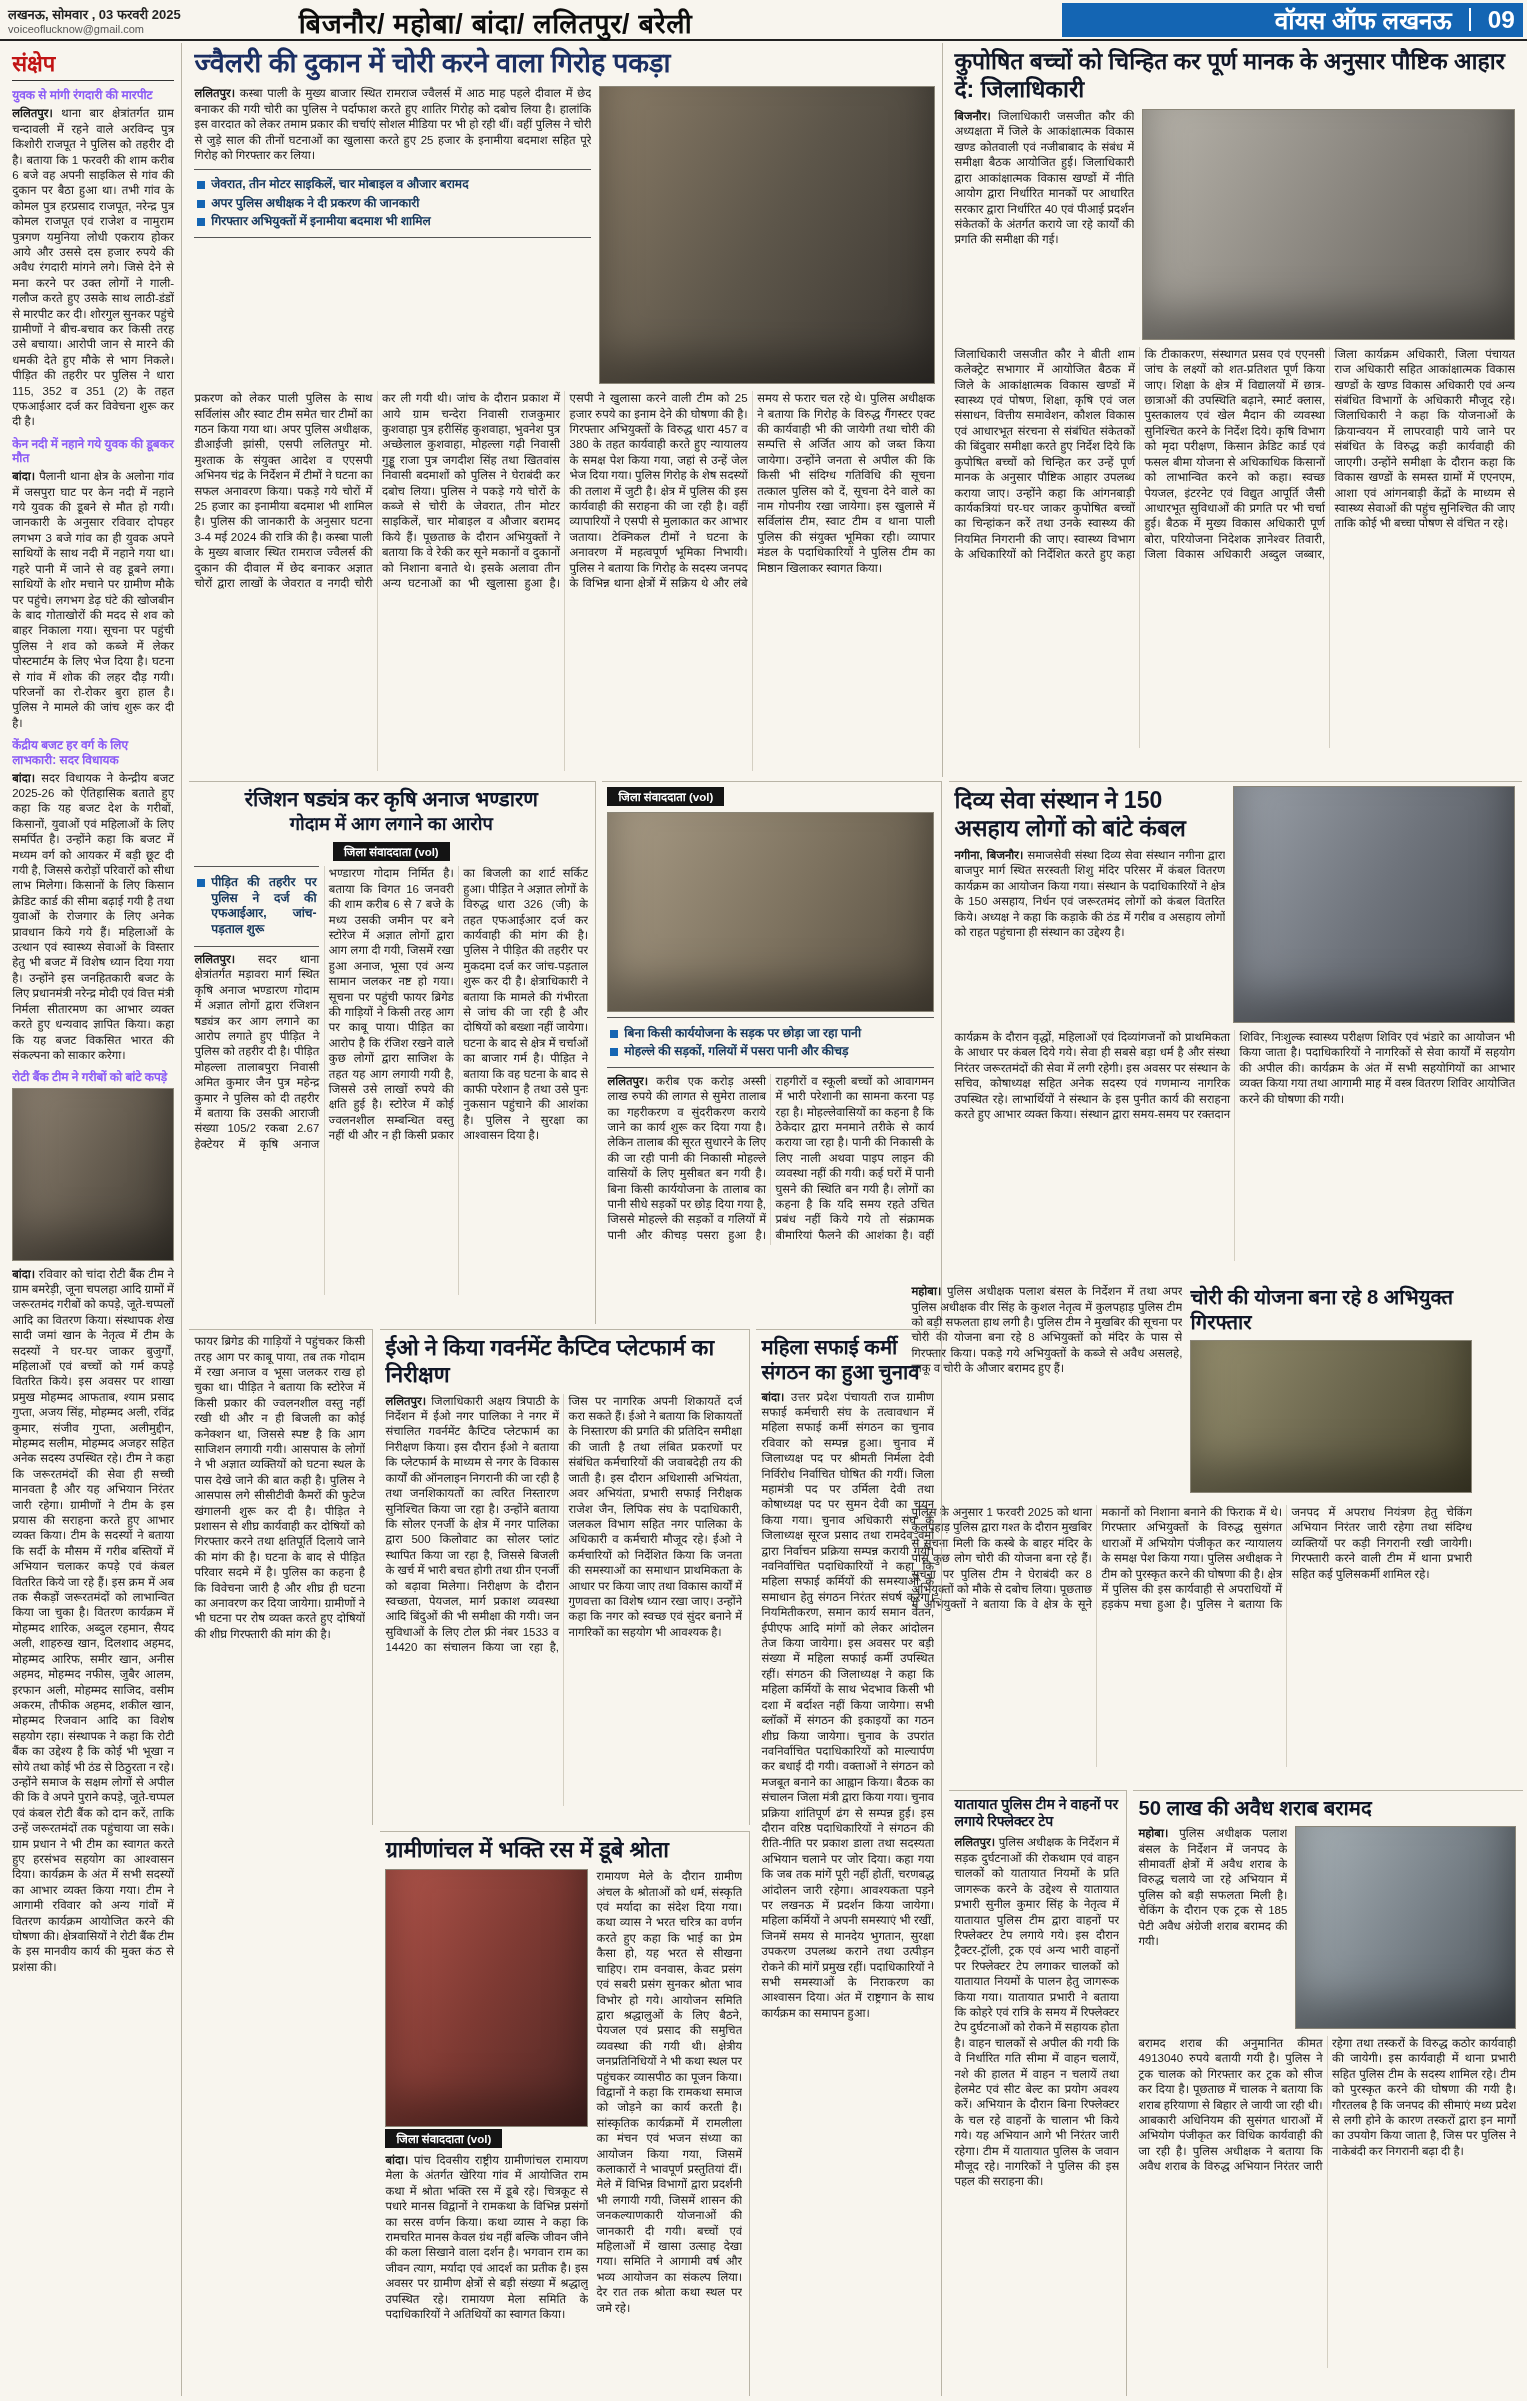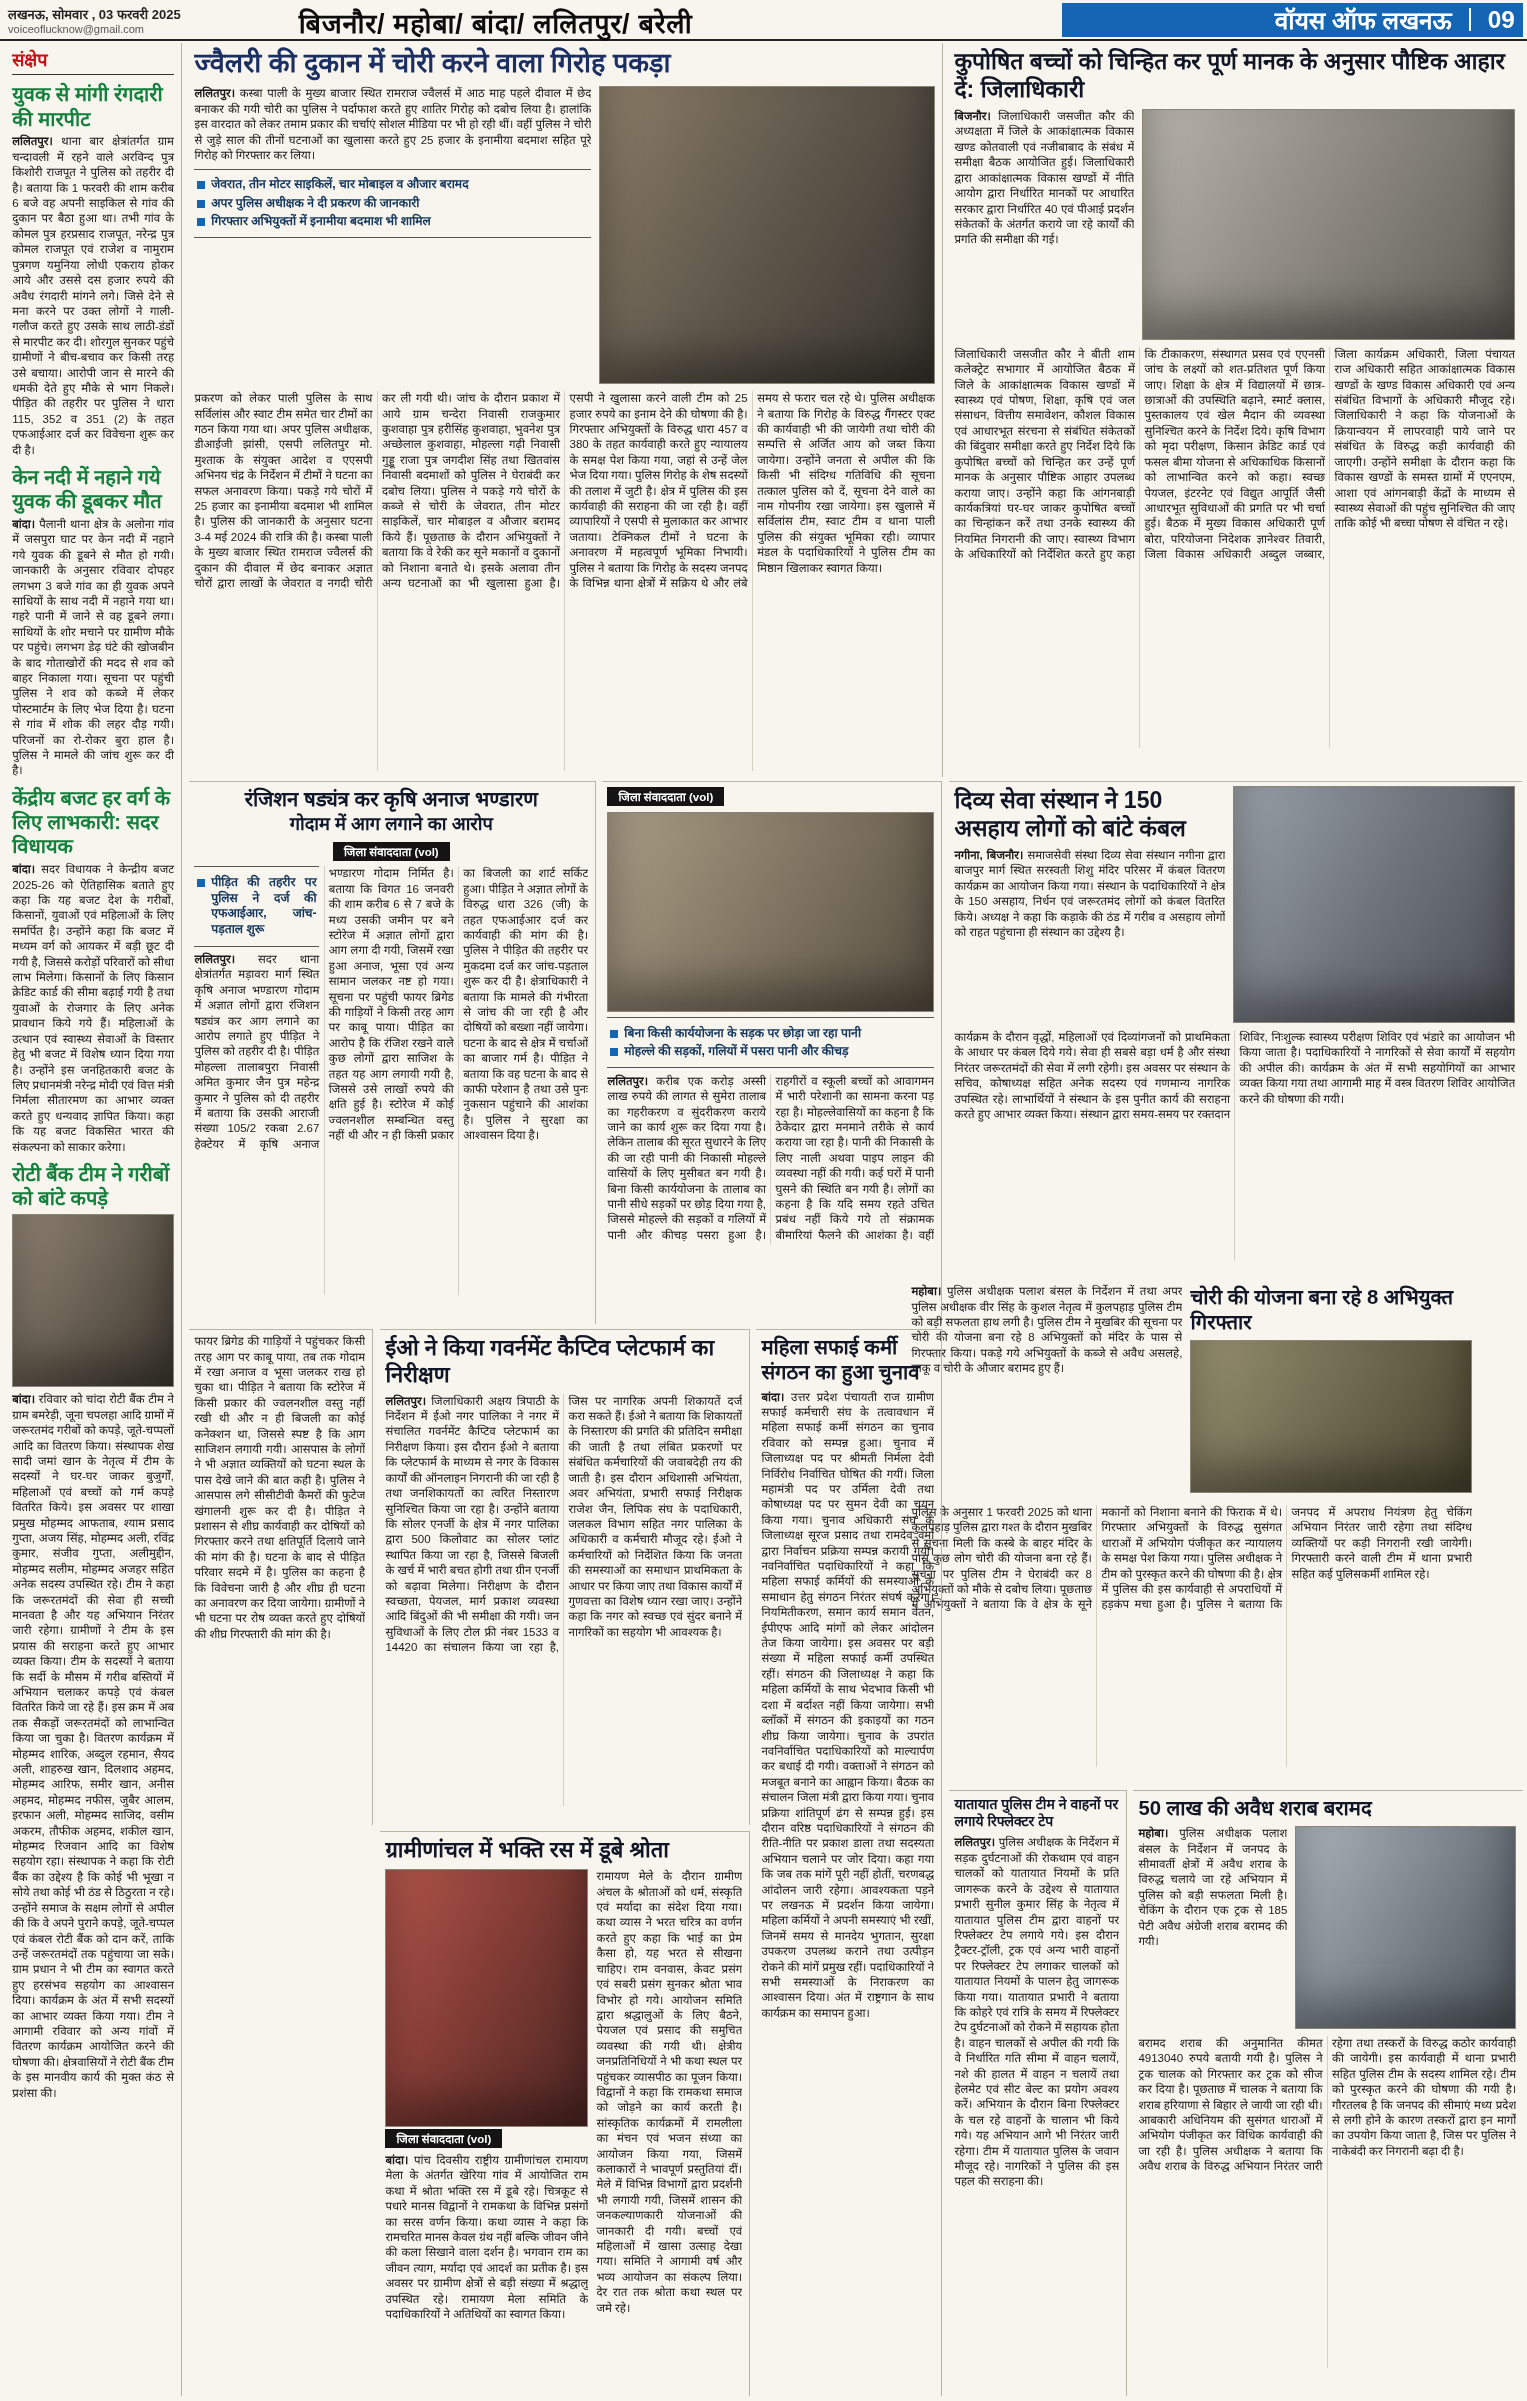--- a/index.html
+++ b/index.html
@@ -26,38 +26,38 @@
   .bt { font-size:11.5px; line-height:1.34; text-align:justify; }
   .dl { font-weight:bold; }
   .cols2 { column-count:2; column-gap:9.5px; column-rule:0.7px solid #d4cfc2; }
   .cols3 { column-count:3; column-gap:9.5px; column-rule:0.7px solid #d4cfc2; }
   .cols4 { column-count:4; column-gap:9.5px; column-rule:0.7px solid #d4cfc2; }
   .clip { overflow:hidden; }
   h1.head-xl { font-size:27px; line-height:1.15; color:#1b2f63; font-weight:bold; margin:1.4px 0 6.8px; }
   h2.head-lg { font-size:23px; line-height:1.2; color:#101626; font-weight:bold; margin:1.4px 0 5.4px; }
   h2.head-md { font-size:20.3px; line-height:1.2; color:#101626; font-weight:bold; margin:1.4px 0 5.4px; }
   h2.navy { color:#0f172a; }
-  h3.head-sm { font-size:20px; line-height:1.22; color:#15803d; font-weight:bold; margin:6.8px 0 3.4px; }
+  h3.head-sm { font-size:12px; line-height:1.22; color:#8b5cf6; font-weight:bold; margin:6.8px 0 3.4px; }
   .center { text-align:center; }
   .byline-bar { display:inline-block; background:#141414; color:#fff; font-size:11.5px; font-weight:bold; padding:2px 11px; margin:1.4px 0 5.4px; }
   .bullets { list-style:none; border-top:1.4px solid #555; border-bottom:1.4px solid #555; padding:4.7px 2.7px; margin:5.4px 0; }
   .bullets li { display:flex; gap:6.1px; font-weight:bold; color:#14365c; font-size:12.2px; line-height:1.3; margin:2.7px 0; }
   .bullets .sq { width:8.1px; height:8.1px; background:#1465b3; margin-top:4.1px; flex:none; }
   
   .photo { width:100%; border:0.7px solid #8a8577; box-shadow:inset 0 -27px 41px rgba(0,0,0,.35); }
   .ph-police  { background:linear-gradient(120deg,#8a7c67,#5d564a 50%,#393530); }
   .ph-meeting { background:linear-gradient(120deg,#b7b3aa,#8b8780 50%,#5e5b55); }
   .ph-street  { background:linear-gradient(120deg,#a89b85,#7d725f 55%,#564e41); }
   .ph-stage   { background:linear-gradient(120deg,#b0544a,#7e3a33 50%,#4e2724); }
   .ph-blanket { background:linear-gradient(120deg,#9aa0a8,#6f747c 50%,#4a4e54); }
   .ph-lineup  { background:linear-gradient(120deg,#97906f,#6e6950 50%,#49452f); }
   .ph-truck   { background:linear-gradient(120deg,#aab3b8,#7c858c 50%,#4f565c); }
   .ph-crowd   { background:linear-gradient(120deg,#8f8373,#675e51 50%,#403b33); }
   
-  .brief-label { color:#c11414; font-size:18px; font-weight:bold; border-bottom:1.4px solid #333; padding:0 0 3.4px; margin-bottom:4.1px; }
+  .brief-label { color:#c11414; font-size:22px; font-weight:bold; border-bottom:1.4px solid #333; padding:0 0 3.4px; margin-bottom:4.1px; }
   
   .row { display:flex; gap:8.1px; }
 </style>
 </head>
 <body>
 
 <div id="page">
 
   <div class="hdr">
     <div class="hdr-date">

